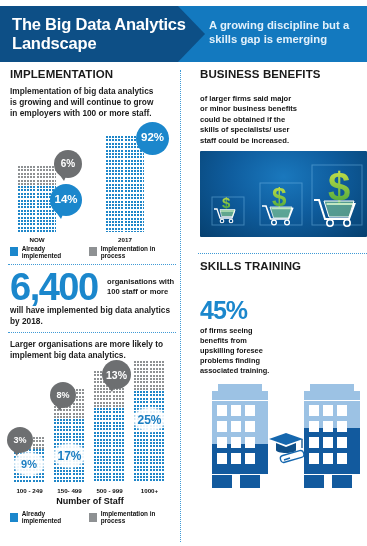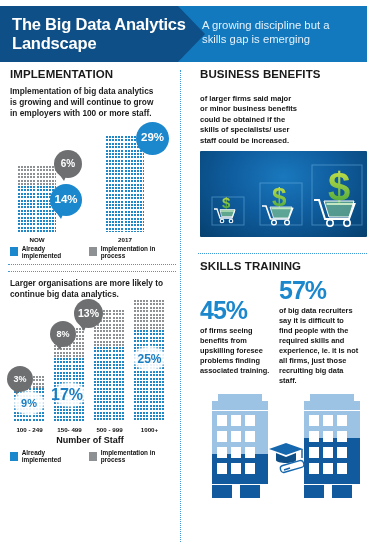--- a/index.html
+++ b/index.html
@@ -15,22 +15,22 @@
   .header{position:absolute;left:0;top:6px;width:367px;height:56px;background:#1379bf;}
   .header-dark{
     position:absolute;left:0;top:0;width:205px;height:56px;background:#0d4f86;
     clip-path:polygon(0 0, 178px 0, 205px 50%, 178px 100%, 0 100%);
   }
   .header-title{
     position:absolute;left:12px;top:9px;width:175px;
     color:#ffffff;font-size:16.5px;font-weight:bold;line-height:19px;letter-spacing:-0.2px;
   }
   .header-sub{
-    position:absolute;left:202px;top:13px;width:150px;
-    color:#e3f1fb;font-size:11.3px;line-height:13.5px;font-weight:normal;
+    position:absolute;left:209px;top:13px;width:150px;
+    color:#e3f1fb;font-size:11.3px;line-height:13.5px;font-weight:bold;
   }
 
   
   .col-left{position:absolute;left:6px;top:68px;width:172px;}
   .col-right{position:absolute;left:196px;top:68px;width:177px;}
 
   .sec-title{
     font-size:11.5px;font-weight:bold;color:#1a1a1a;letter-spacing:0.1px;
     margin:0 0 6px 4px;
   }
@@ -160,40 +160,45 @@
         <div class="seg blue" style="height:96px;"></div>
       </div>
 
       <div class="bub grey" style="left:48px;top:26px;width:28px;height:28px;font-size:10px;">
         <span>6%</span>
       </div>
       <div class="bub blue" style="left:44px;top:60px;width:32px;height:32px;font-size:11.5px;">
         <span>14%</span>
       </div>
       <div class="bub blue flat" style="left:130px;top:-2px;width:33px;height:33px;font-size:11.5px;">
-        <span>29%</span>
+        <span>92%</span>
       </div>
 
       <div class="axis-lbl" style="left:12px;width:38px;bottom:-11px;">NOW</div>
       <div class="axis-lbl" style="left:100px;width:38px;bottom:-11px;">2017</div>
     </div>
 
     <div class="legend" style="margin-top:13px;">
       <span class="sw blue"></span>
       <span class="lt">Already implemented</span>
       <span class="sw grey"></span>
       <span class="lt">Implementation in process</span>
     </div>
 
     <div class="dotted-h"></div>
 
+    <div style="padding-left:4px;">
+      <span class="bignum">6,400</span>
+      <span class="bignum-note">organisations with 100 staff or more</span>
+      <div class="body-txt" style="margin:2px 0 0 0;width:160px">will have implemented big data analytics by 2018.</div>
+    </div>
 
     <div class="dotted-h"></div>
 
-    <div class="body-txt" style="width:162px">Larger organisations are more likely to continue big data analytics.</div>
+    <div class="body-txt" style="width:162px">Larger organisations are more likely to implement big data analytics.</div>
 
     <div class="chart" style="height:118px;margin-top:4px;">
 
       <div class="bar" style="left:8px;width:31px;height:46px;">
         <div class="seg grey" style="height:12px;"></div>
         <div class="seg blue" style="height:34px;"></div>
       </div>
 
       <div class="bar" style="left:48px;width:31px;height:94px;">
         <div class="seg grey" style="height:30px;"></div>
@@ -209,28 +214,28 @@
         <div class="seg grey" style="height:30px;"></div>
         <div class="seg blue" style="height:92px;"></div>
       </div>
 
       <div class="bub grey" style="left:1px;top:62px;width:26px;height:26px;font-size:9px;">
         <span>3%</span>
       </div>
       <div class="bub grey" style="left:44px;top:17px;width:26px;height:26px;font-size:9px;">
         <span>8%</span>
       </div>
-      <div class="bub grey" style="left:68px;top:-5px;width:29px;height:29px;font-size:10.5px;">
+      <div class="bub grey" style="left:96px;top:-5px;width:29px;height:29px;font-size:10.5px;">
         <span>13%</span>
       </div>
 
       <div style="position:absolute;left:6px;bottom:6px;width:34px;height:26px;display:flex;align-items:center;justify-content:center;color:#1b7ec2;font-size:11px;font-weight:bold;background:radial-gradient(ellipse at 50% 50%,rgba(255,255,255,.92) 58%,rgba(255,255,255,0) 72%);">
         <span>9%</span>
       </div>
-      <div style="position:absolute;left:45px;bottom:14px;width:37px;height:27px;display:flex;align-items:center;justify-content:flex-start;color:#1b7ec2;font-size:16px;font-weight:bold;background:radial-gradient(ellipse at 50% 50%,rgba(255,255,255,.92) 56%,rgba(255,255,255,0) 72%);">
+      <div style="position:absolute;left:45px;bottom:14px;width:37px;height:27px;display:flex;align-items:center;justify-content:center;color:#1b7ec2;font-size:12px;font-weight:bold;background:radial-gradient(ellipse at 50% 50%,rgba(255,255,255,.92) 56%,rgba(255,255,255,0) 72%);">
         <span>17%</span>
       </div>
       <div style="position:absolute;left:125px;bottom:50px;width:37px;height:27px;display:flex;align-items:center;justify-content:center;color:#1b7ec2;font-size:12px;font-weight:bold;background:radial-gradient(ellipse at 50% 50%,rgba(255,255,255,.9) 56%,rgba(255,255,255,0) 72%);">
         <span>25%</span>
       </div>
 
       <div class="axis-lbl" style="left:2px;width:43px;bottom:-11px;">100 - 249</div>
       <div class="axis-lbl" style="left:42px;width:43px;bottom:-11px;">150- 499</div>
       <div class="axis-lbl" style="left:82px;width:43px;bottom:-11px;">500 - 999</div>
       <div class="axis-lbl" style="left:122px;width:43px;bottom:-11px;">1000+</div>
@@ -293,24 +298,20 @@
     </div>
 
     <div class="dotted-h" style="margin-top:16px;"></div>
 
     <div class="sec-title" style="margin-top:4px;">SKILLS TRAINING</div>
 
     <div style="display:flex;gap:3px;padding-left:4px;margin-top:4px;">
       <div style="width:76px;padding-top:20px;">
         <div class="st-num">45%</div>
         <div class="st-txt">of firms seeing benefits from upskilling foresee problems finding associated training.</div>
-      </div>
-      <div style="width:80px;">
-        <div class="st-num">57%</div>
-        <div class="st-txt">of big data recruiters say it is difficult to find people with the required skills and experience, ie. it is not all firms, just those recruiting big data staff.</div>
       </div>
     </div>
 
     <div class="bldg-wrap">
       <svg width="170" height="118" viewBox="0 0 170 118">
 
         <g>
           <rect x="18" y="8" width="44" height="7" fill="#9cc2e4"></rect>
           <rect x="12" y="15" width="56" height="9" fill="#9cc2e4"></rect>
           <rect x="12" y="25" width="56" height="43" fill="#9cc2e4"></rect>

